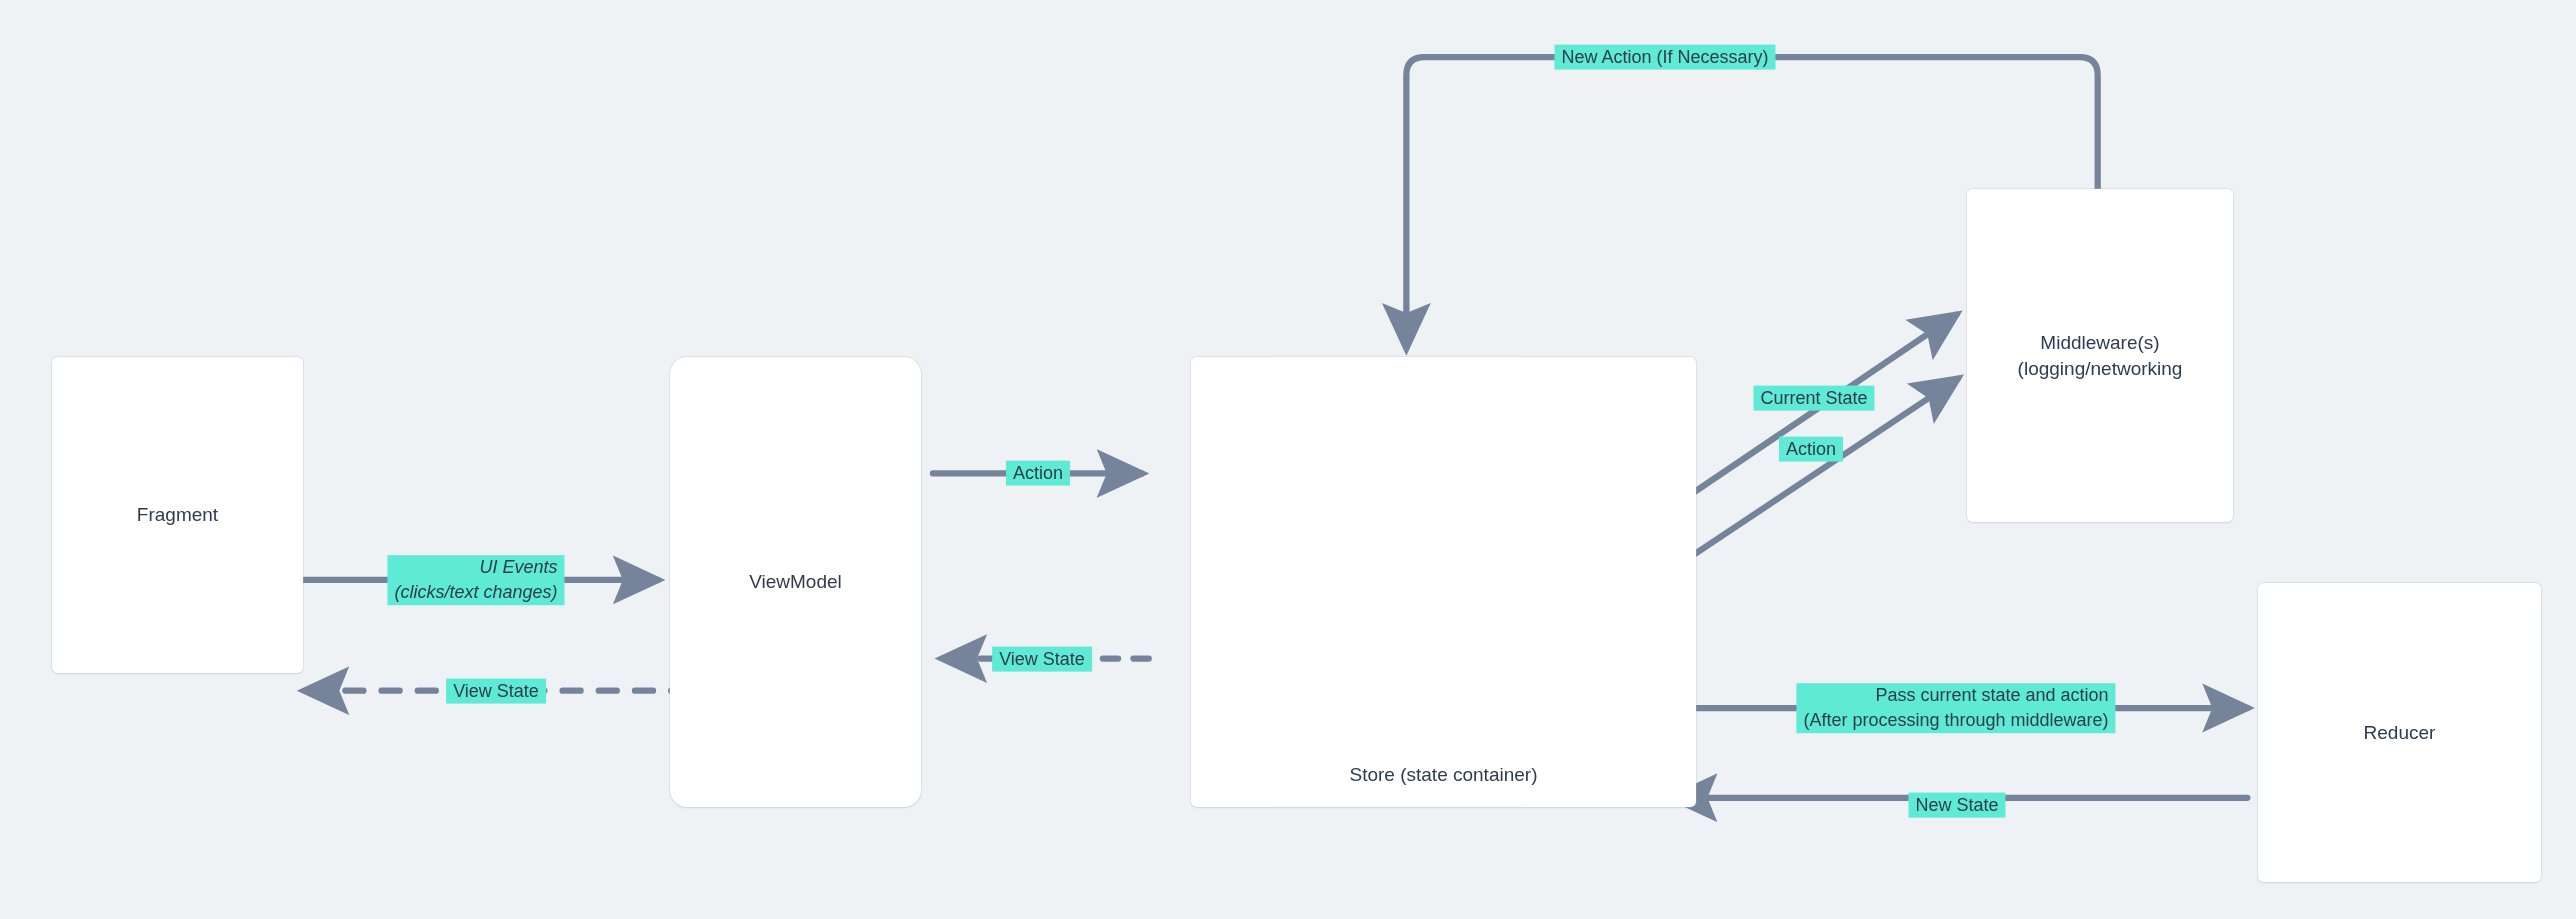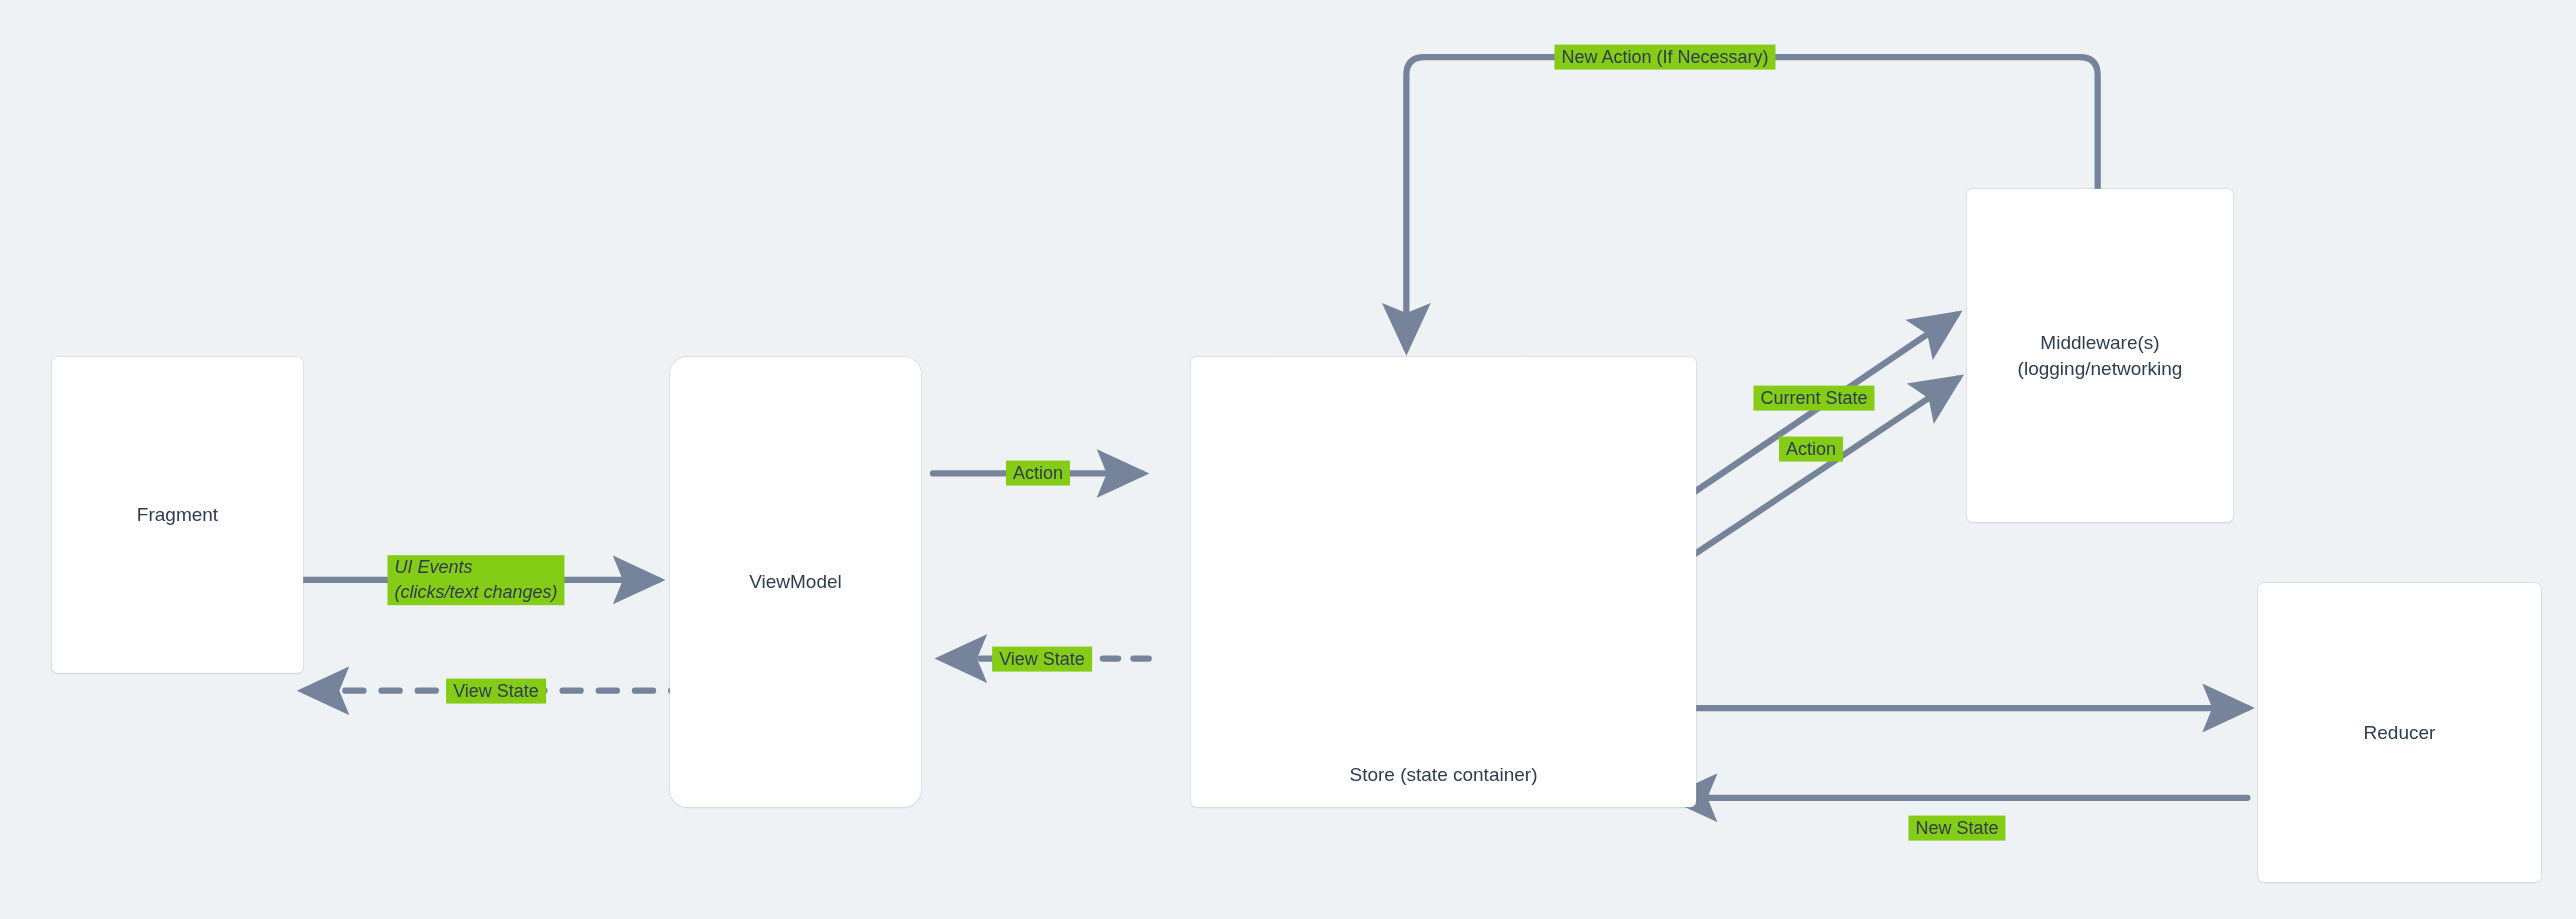--- a/index.html
+++ b/index.html
@@ -48,23 +48,23 @@
     left: 0; top: 0;
     width: 2576px;
     height: 919px;
     pointer-events: none;
   }
   .edge-label {
     position: absolute;
     color: #2d3c4e;
     font-size: 18px;
     line-height: 1.38;
-    text-align: left;
+    text-align: right;
     white-space: pre-line;
-    background: #84cc16;
+    background: #5eead4;
     padding: 0 7px;
     transform: translate(-50%, -50%);
   }
 </style>
 </head>
 <body>
 
 <div id="canvas">
 
   <svg id="edges" viewBox="0 0 3700 1320" xmlns="http://www.w3.org/2000/svg">
@@ -140,17 +140,19 @@
   <div class="edge-label" style="left:1038px; top:473px;">Action</div>
 
   <div class="edge-label" style="left:1042px; top:659px;">View State</div>
 
   <div class="edge-label" style="left:1814px; top:398px;">Current State</div>
 
   <div class="edge-label" style="left:1811px; top:449px;">Action</div>
 
   <div class="edge-label" style="left:1665px; top:57px;">New Action (If Necessary)</div>
 
+  <div class="edge-label" style="left:1956px; top:708px;">Pass current state and action
+(After processing through middleware)</div>
 
-  <div class="edge-label" style="left:1957px; top:828px;">New State</div>
+  <div class="edge-label" style="left:1957px; top:805px;">New State</div>
 
 </div>
 
 
 </body></html>

